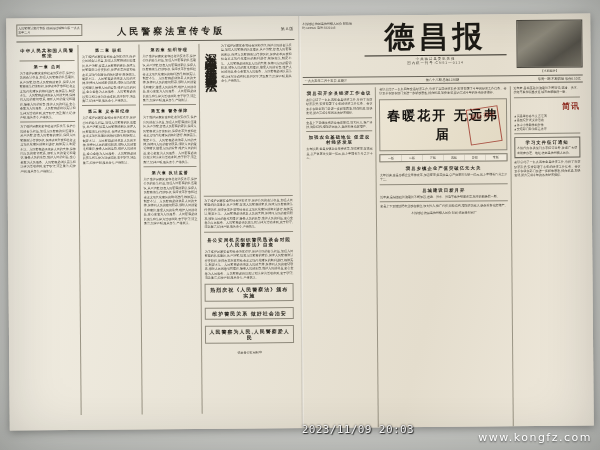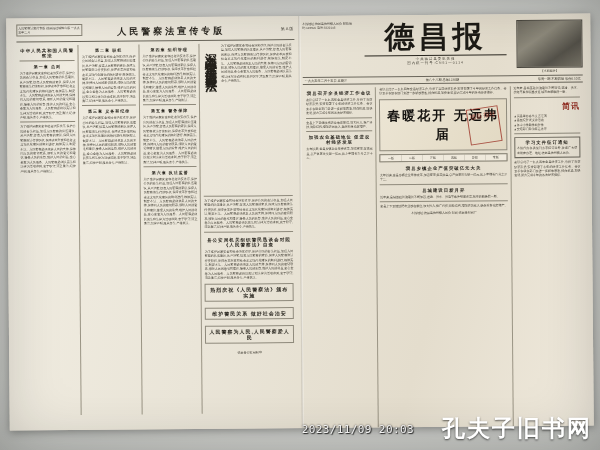--- a/index.html
+++ b/index.html
@@ -443,16 +443,16 @@
       </div>
     </div>
 
   </div>
 
   <div class="corner-shadow"></div>
 
   <div class="timestamp">2023/11/09 20:03</div>
 
   <div class="wm">
-    <div class="zh">孔夫子旧书网</div>
+    <div class="en">www.kongfz.com</div>
   </div>
 
 </div>
 
 </body></html>

